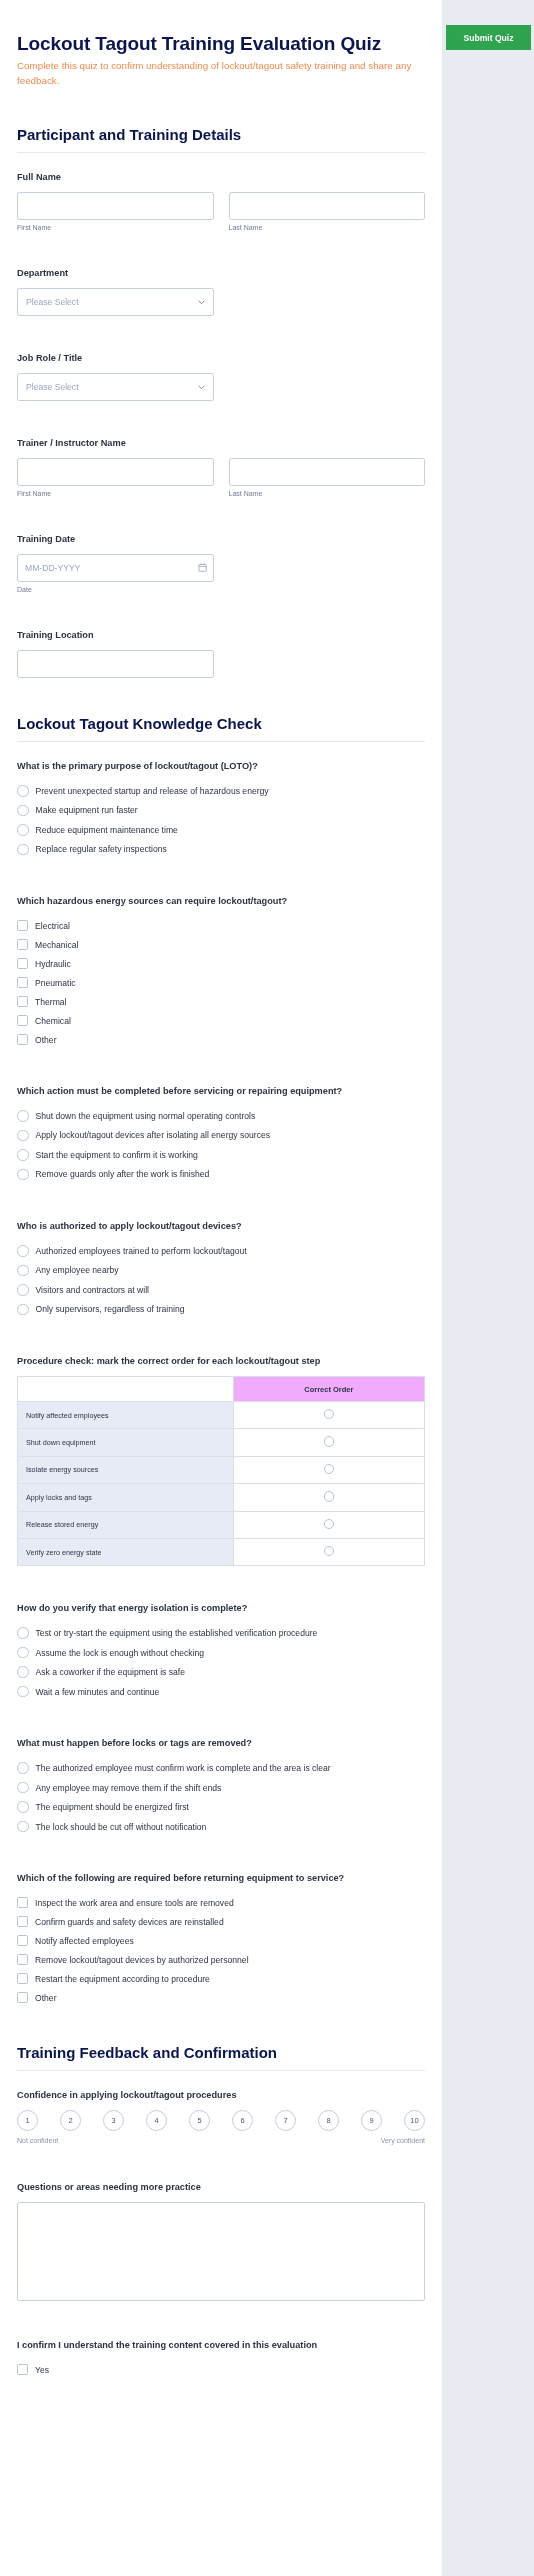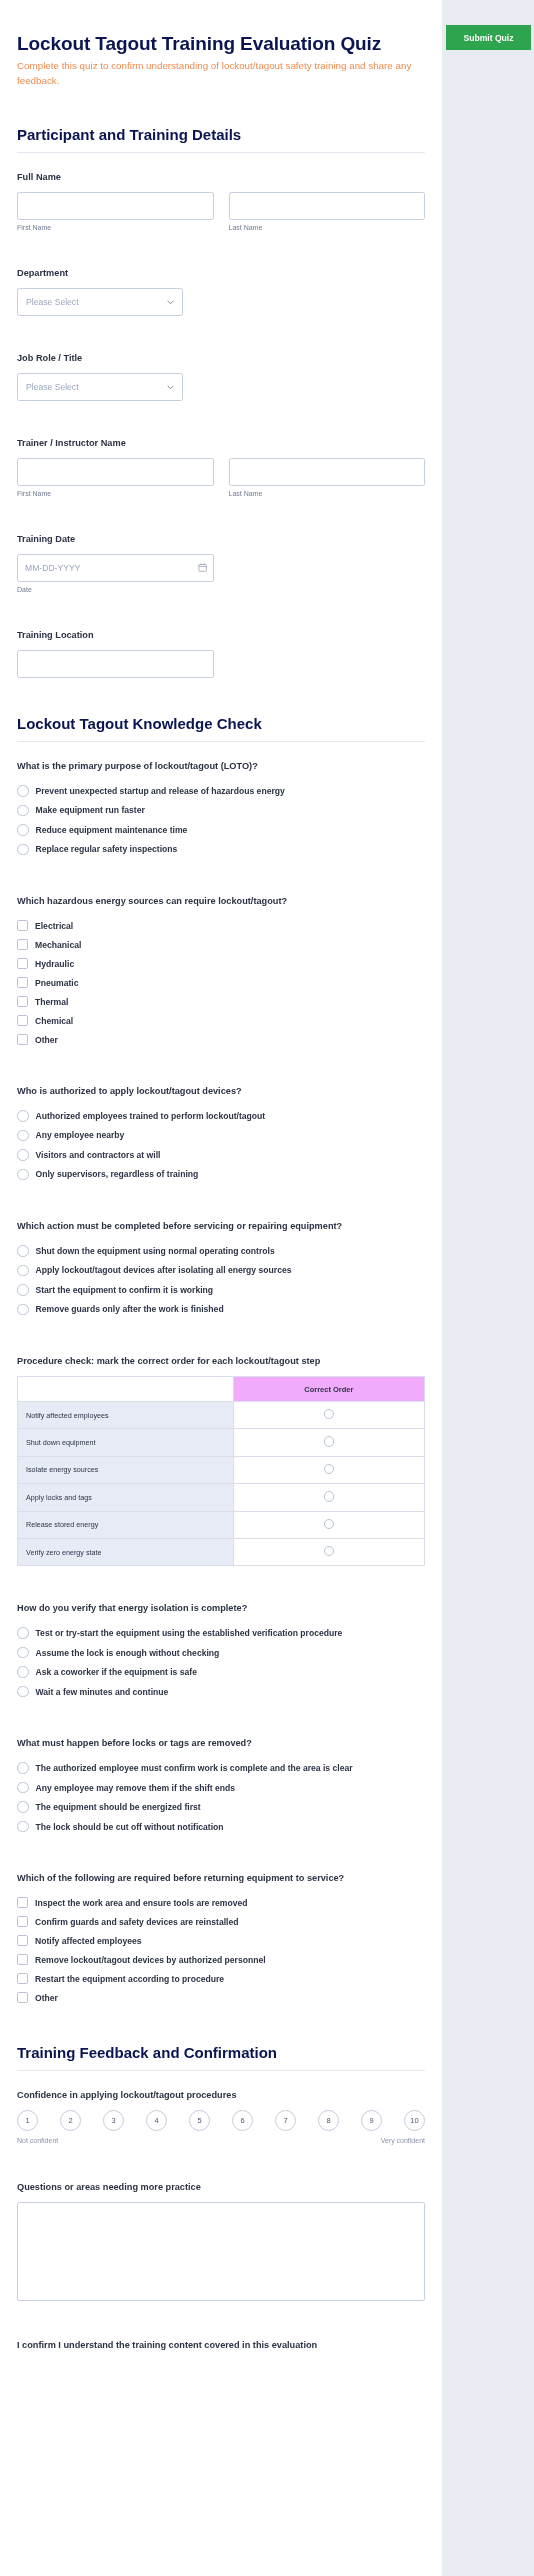--- a/index.html
+++ b/index.html
@@ -32,35 +32,35 @@
     border: 0.6px solid #c6cfdf; border-radius: 2.3px; background: #fff;
     padding: 0 7px; font-size: 8.6px; color: var(--label, #2c3345);
     outline: none; font-family: inherit;
   }
   .text-input::placeholder { color: #9aa5bd; }
   .name-row { display: flex; gap: 15px; max-width: 441px; }
   .name-col { flex: 1; }
   .sublabel { margin-top: 4px; font-size: 7px; color: #6f7a94; }
 
   .select {
-    width: 166px; height: 28px; border: 0.6px solid #c6cfdf; border-radius: 2.3px;
+    width: 197px; height: 28px; border: 0.6px solid #c6cfdf; border-radius: 2.3px;
     background: #fff; display: flex; align-items: center; justify-content: space-between;
     padding: 0 8px; cursor: pointer;
   }
   .select-value { font-size: 8.6px; color: #9aa5bd; }
 
   .date-wrap { position: relative; width: 197px; }
   .cal-icon { position: absolute; right: 7px; top: 9.2px; }
   .narrow { width: 197px; }
 
   .options { display: flex; flex-direction: column; }
   .opt { display: flex; align-items: center; gap: 7px; padding: 4px 0; cursor: pointer; }
   .radio { width: 11.5px; height: 11.5px; border: 0.6px solid #b9c3d6; border-radius: 50%; background: #fff; flex: none; }
   .checkbox { width: 11px; height: 11px; border: 0.6px solid #b9c3d6; border-radius: 1.7px; background: #fff; flex: none; }
-  .opt-text { font-size: 8.6px; color: var(--label, #2c3345); font-weight: bold; }
+  .opt-text { font-size: 8.6px; color: var(--label, #2c3345); }
 
   .matrix { width: 100%; border-collapse: collapse; }
   .matrix th, .matrix td { border: 0.6px solid #d9deea; }
   .m-corner { background: #fff; width: 53%; }
   .m-colhead { background: #f0abfc; font-size: 7.5px; font-weight: 600; color: var(--label, #2c3345); padding: 7.5px 5.8px; text-align: center; }
   .m-label { background: #e7ebf6; font-size: 7.2px; color: var(--label, #2c3345); padding: 8.6px 8px; }
   .m-cell { background: #fff; text-align: center; padding: 7px; }
   .m-cell .radio { display: inline-block; width: 10.4px; height: 10.4px; }
 
   .scale-wrap { display: inline-block; }
@@ -231,20 +231,46 @@
           </div>
 
           <div class="opt">
             <span class="checkbox"></span>
             <span class="opt-text">Other</span>
           </div>
         </div>
     </div>
 
     <div class="q">
+      <div class="q-label">Which action must be completed before servicing or repairing equipment?</div>
+      <div class="options">
+
+          <div class="opt">
+            <span class="radio"></span>
+            <span class="opt-text">Shut down the equipment using normal operating controls</span>
+          </div>
+
+          <div class="opt">
+            <span class="radio"></span>
+            <span class="opt-text">Apply lockout/tagout devices after isolating all energy sources</span>
+          </div>
+
+          <div class="opt">
+            <span class="radio"></span>
+            <span class="opt-text">Start the equipment to confirm it is working</span>
+          </div>
+
+          <div class="opt">
+            <span class="radio"></span>
+            <span class="opt-text">Remove guards only after the work is finished</span>
+          </div>
+        </div>
+    </div>
+
+    <div class="q">
       <div class="q-label">Who is authorized to apply lockout/tagout devices?</div>
       <div class="options">
 
           <div class="opt">
             <span class="radio"></span>
             <span class="opt-text">Authorized employees trained to perform lockout/tagout</span>
           </div>
 
           <div class="opt">
             <span class="radio"></span>
@@ -252,46 +278,20 @@
           </div>
 
           <div class="opt">
             <span class="radio"></span>
             <span class="opt-text">Visitors and contractors at will</span>
           </div>
 
           <div class="opt">
             <span class="radio"></span>
             <span class="opt-text">Only supervisors, regardless of training</span>
-          </div>
-        </div>
-    </div>
-
-    <div class="q">
-      <div class="q-label">Which action must be completed before servicing or repairing equipment?</div>
-      <div class="options">
-
-          <div class="opt">
-            <span class="radio"></span>
-            <span class="opt-text">Shut down the equipment using normal operating controls</span>
-          </div>
-
-          <div class="opt">
-            <span class="radio"></span>
-            <span class="opt-text">Apply lockout/tagout devices after isolating all energy sources</span>
-          </div>
-
-          <div class="opt">
-            <span class="radio"></span>
-            <span class="opt-text">Start the equipment to confirm it is working</span>
-          </div>
-
-          <div class="opt">
-            <span class="radio"></span>
-            <span class="opt-text">Remove guards only after the work is finished</span>
           </div>
         </div>
     </div>
 
     <div class="q">
       <div class="q-label">Procedure check: mark the correct order for each lockout/tagout step</div>
       <table class="matrix">
         <thead>
           <tr>
             <th class="m-corner"></th>
@@ -457,20 +457,24 @@
       </div>
     </div>
 
     <div class="q">
       <div class="q-label">Questions or areas needing more practice</div>
       <textarea class="textarea" style=""></textarea>
     </div>
 
     <div class="q" style="margin-bottom:0;">
       <div class="q-label">I confirm I understand the training content covered in this evaluation</div>
+      <div class="opt">
+        <span class="checkbox"></span>
+        <span class="opt-text">Yes</span>
+      </div>
     </div>
 
   </div>
 
   <div class="page-footer">
     <button class="submit-btn">Submit Quiz</button>
   </div>
 </div>
 
 

